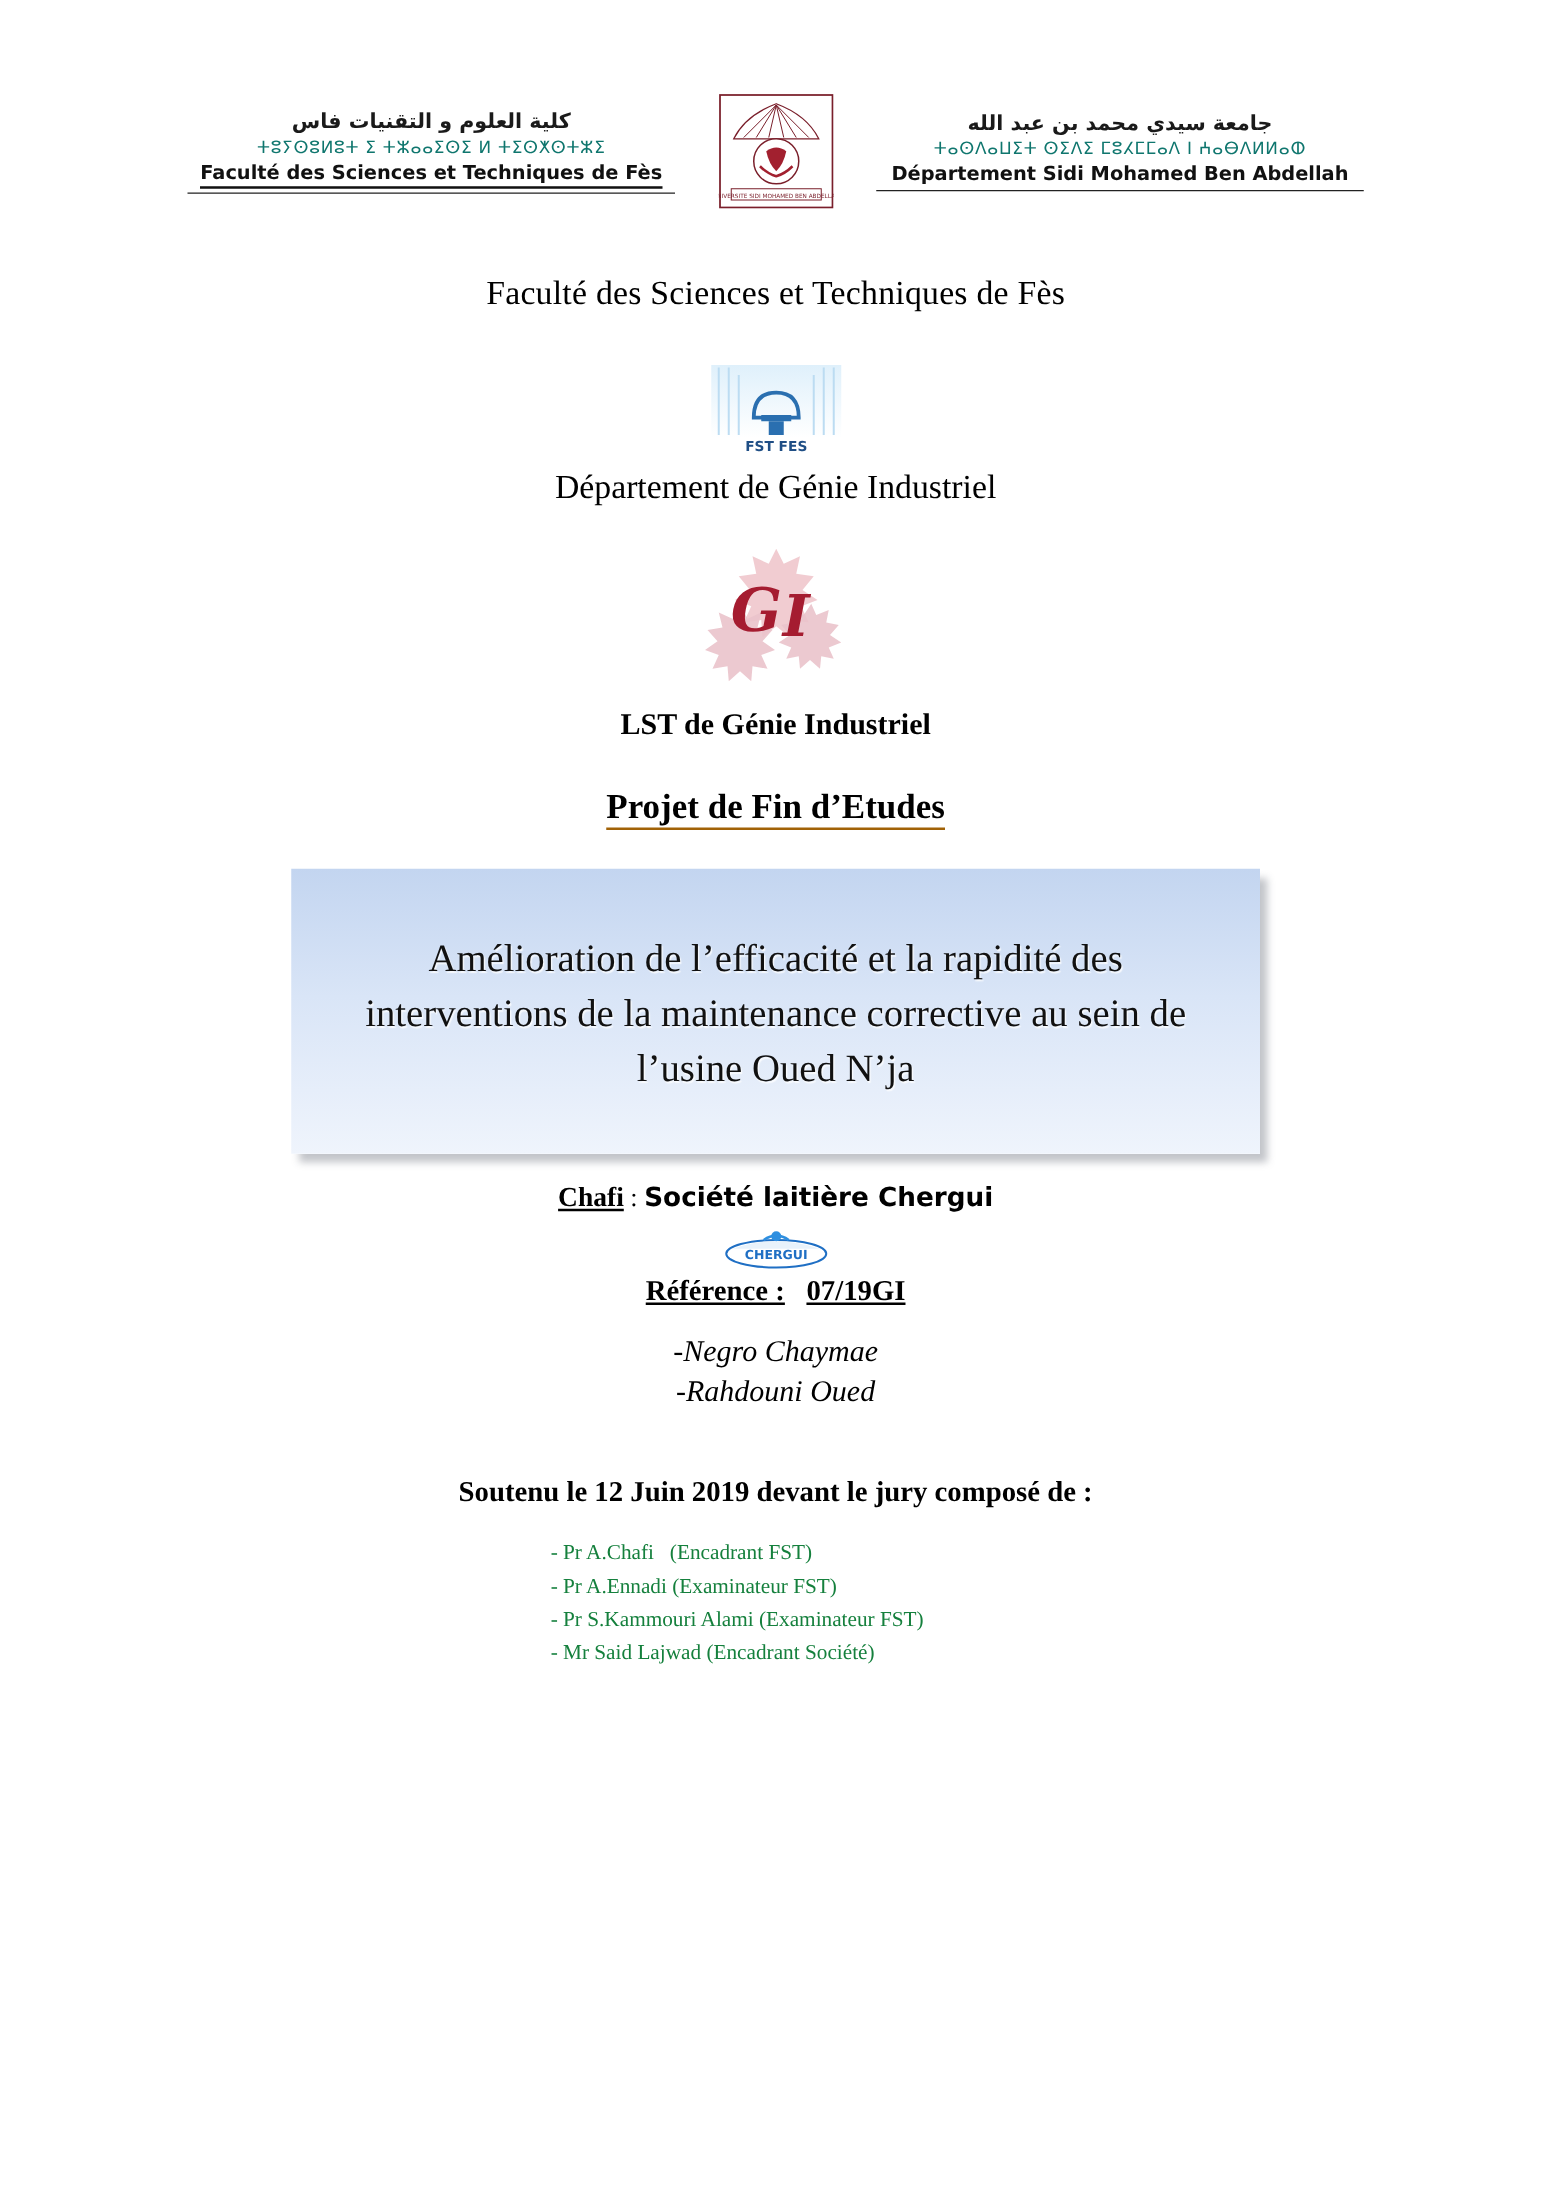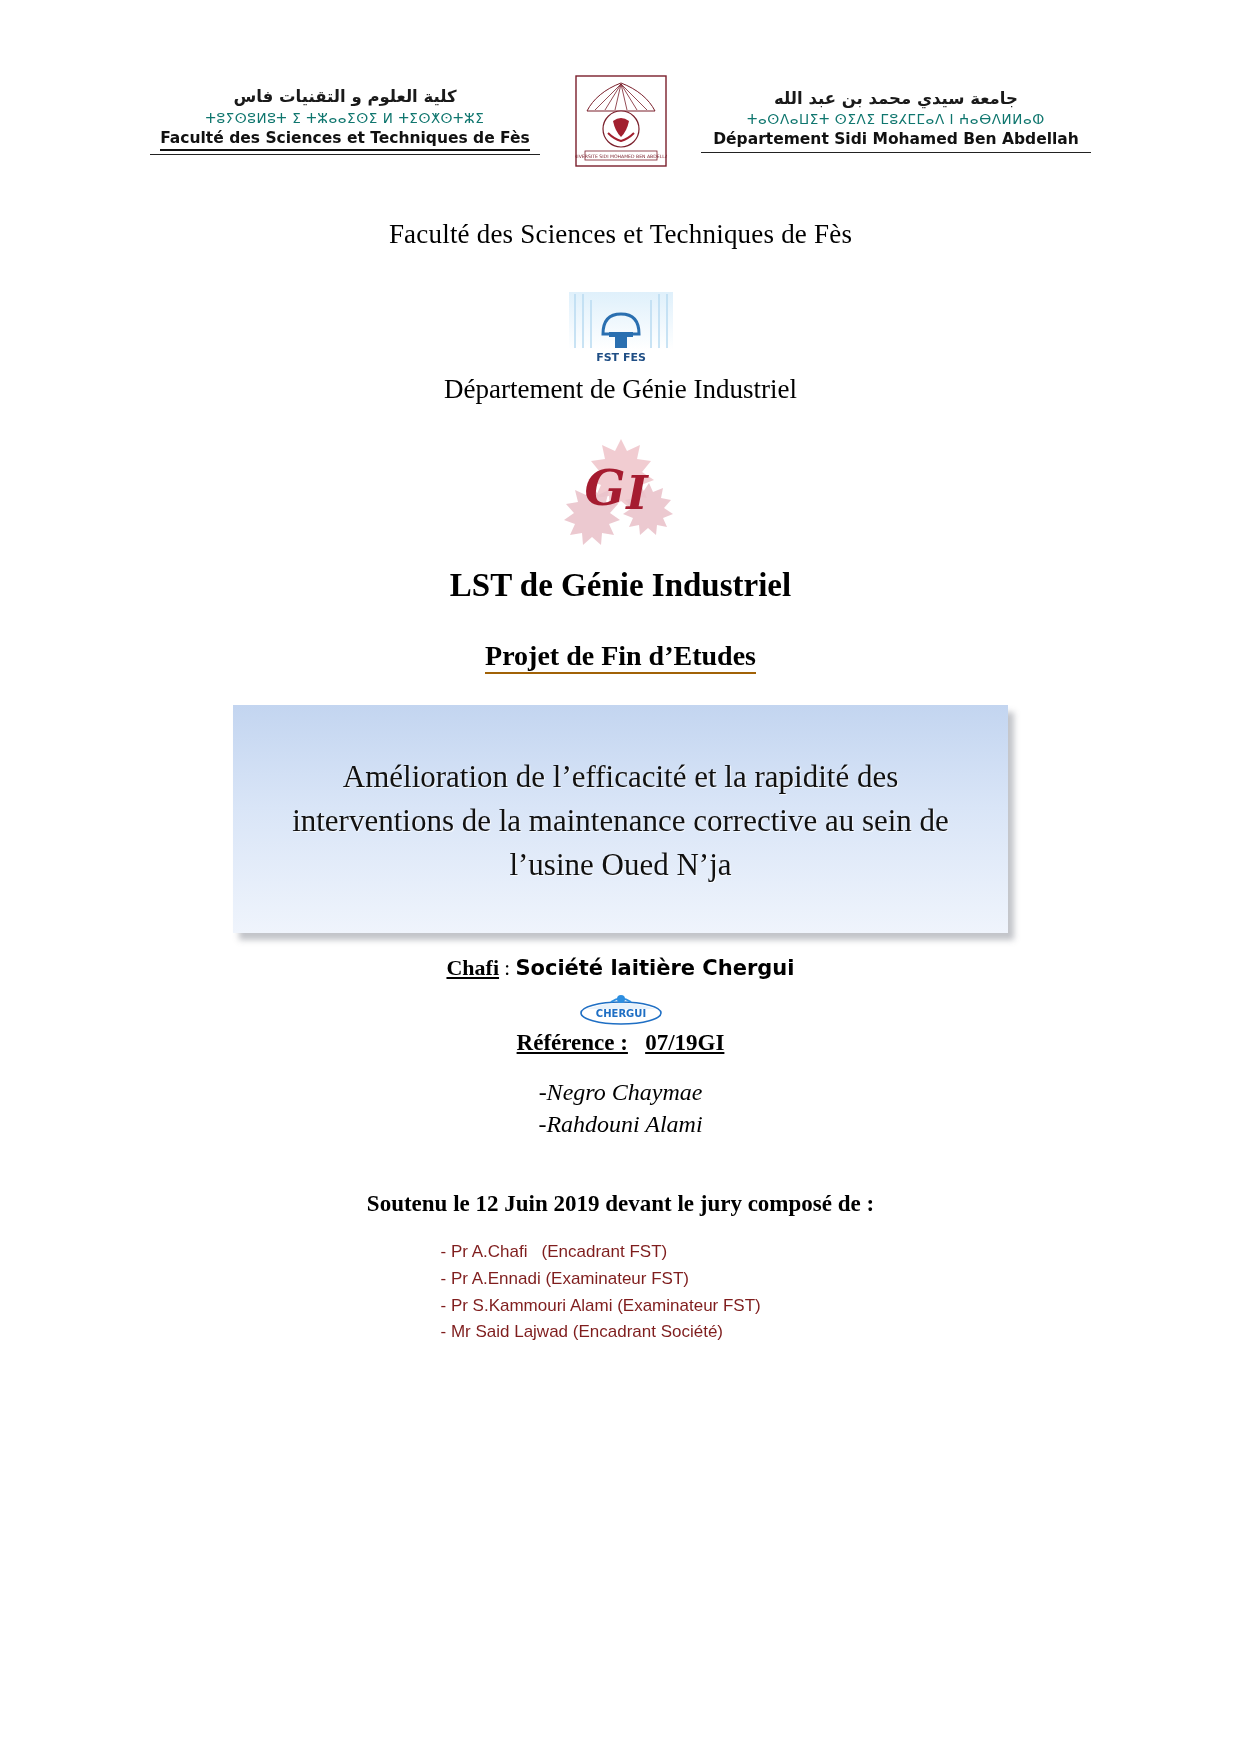--- a/index.html
+++ b/index.html
@@ -100,21 +100,21 @@
     margin-top: 6px;
   }
 
   .logo-gi {
     margin: 28px auto 0 auto;
     width: 128px;
     height: 112px;
   }
 
   .line-lst {
-    font-size: 33px;
+    font-size: 24px;
     font-weight: bold;
     margin-top: 22px;
   }
 
   .line-pfe {
     font-size: 28px;
     font-weight: bold;
     margin-top: 36px;
   }
   .line-pfe span { border-bottom: 2px solid #a16207; padding-bottom: 1px; }
@@ -180,24 +180,24 @@
     margin-top: 50px;
     font-size: 23px;
     font-weight: bold;
   }
 
   .jury {
     margin: 22px auto 0 auto;
     width: 420px;
     text-align: left;
     padding-left: 60px;
-    font-family: Liberation Sans, sans-serif;
+    font-family: Liberation Serif, serif;
     font-size: 17px;
     line-height: 1.58;
-    color: #7f1d1d;
+    color: #15803d;
   }
 
   .jury div { white-space: pre; }
 </style>
 </head>
 <body>
 
 <div class="page">
 
   <div class="header">
@@ -306,21 +306,21 @@
     </svg>
   </div>
 
   <div class="center line-ref">
     <span class="u">Référence :</span>&nbsp;&nbsp;&nbsp;<span class="u">07/19GI</span>
   </div>
 
 
   <div class="authors">
     <div>-Negro Chaymae</div>
-    <div>-Rahdouni Alami</div>
+    <div>-Rahdouni Oued</div>
   </div>
 
   <div class="center line-soutenu">Soutenu le 12 Juin 2019 devant le jury composé de :</div>
 
   <div class="jury">
     <div>- Pr A.Chafi   (Encadrant FST)</div>
     <div>- Pr A.Ennadi (Examinateur FST)</div>
     <div>- Pr S.Kammouri Alami (Examinateur FST)</div>
     <div>- Mr Said Lajwad (Encadrant Société)</div>
   </div>

